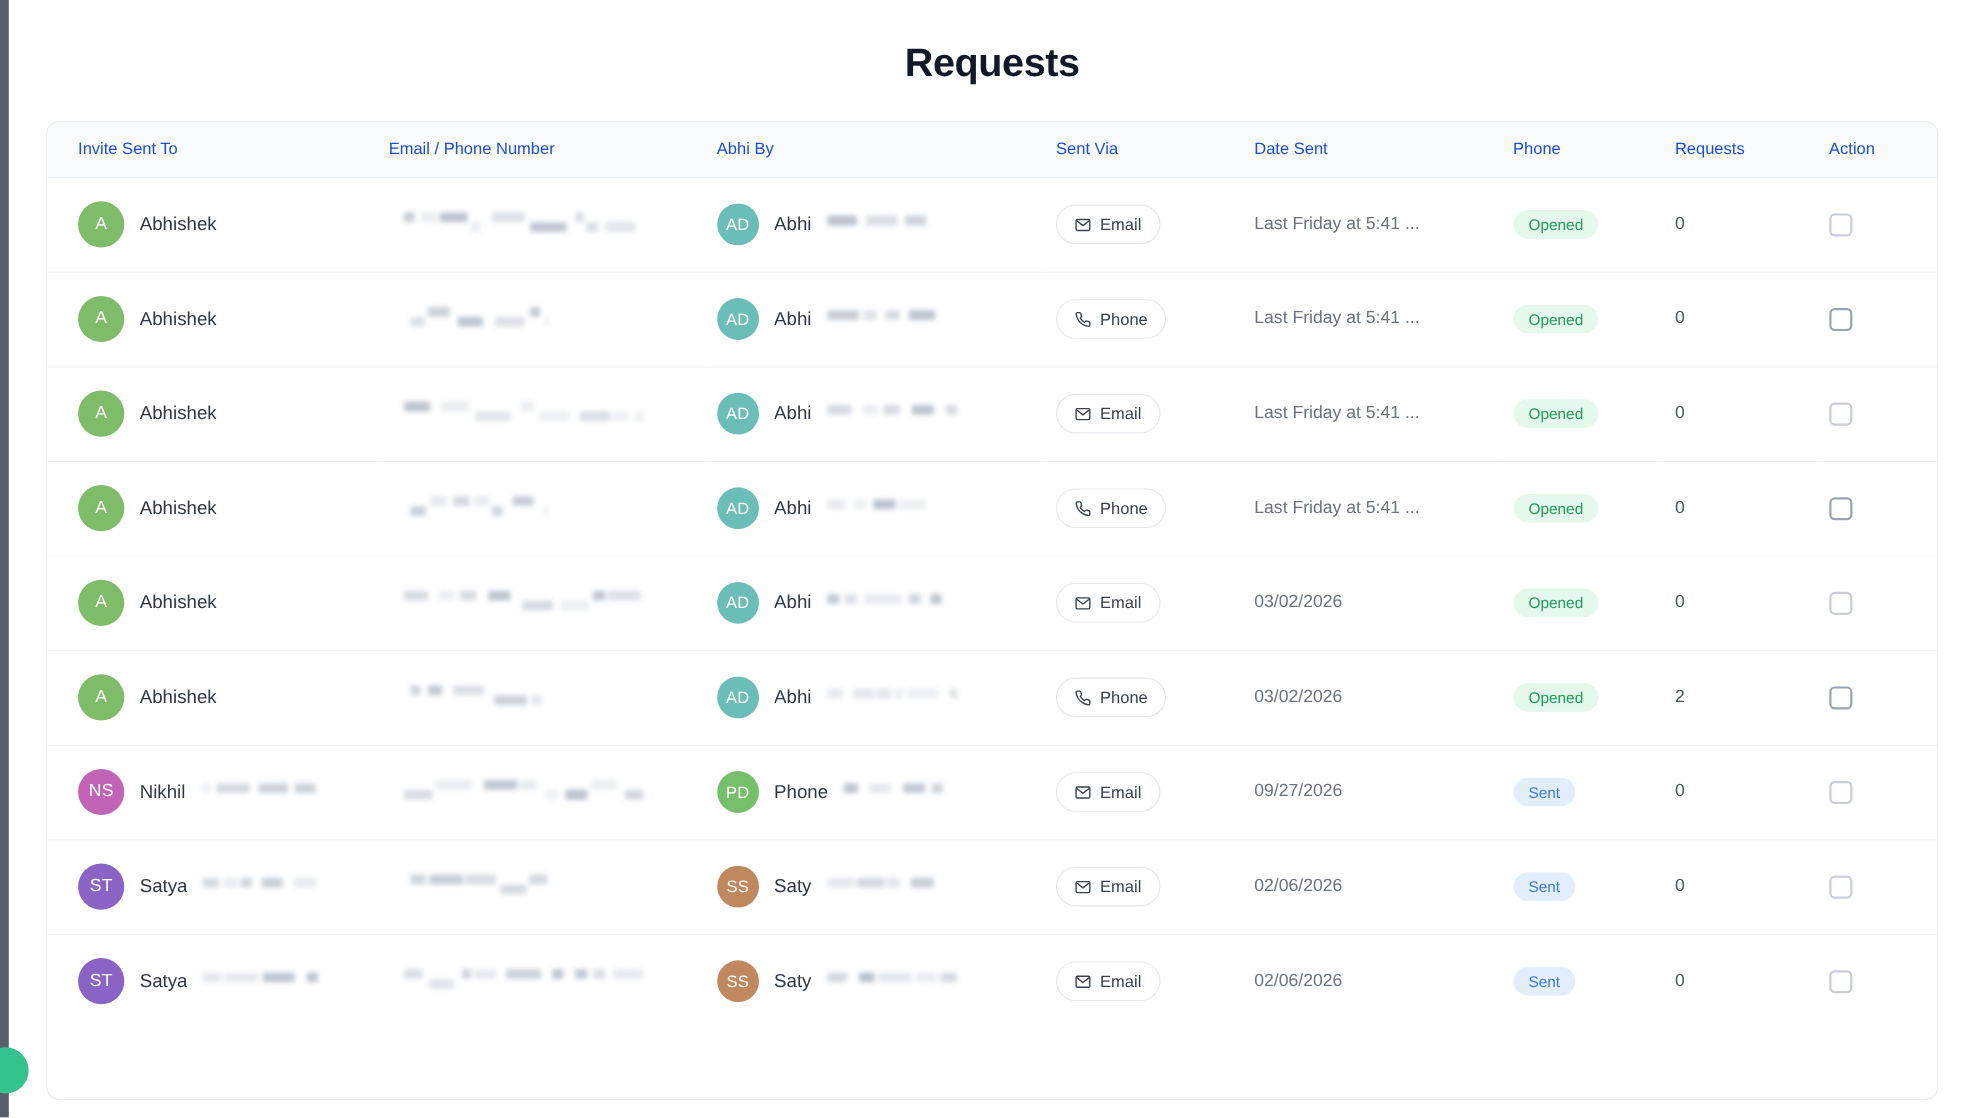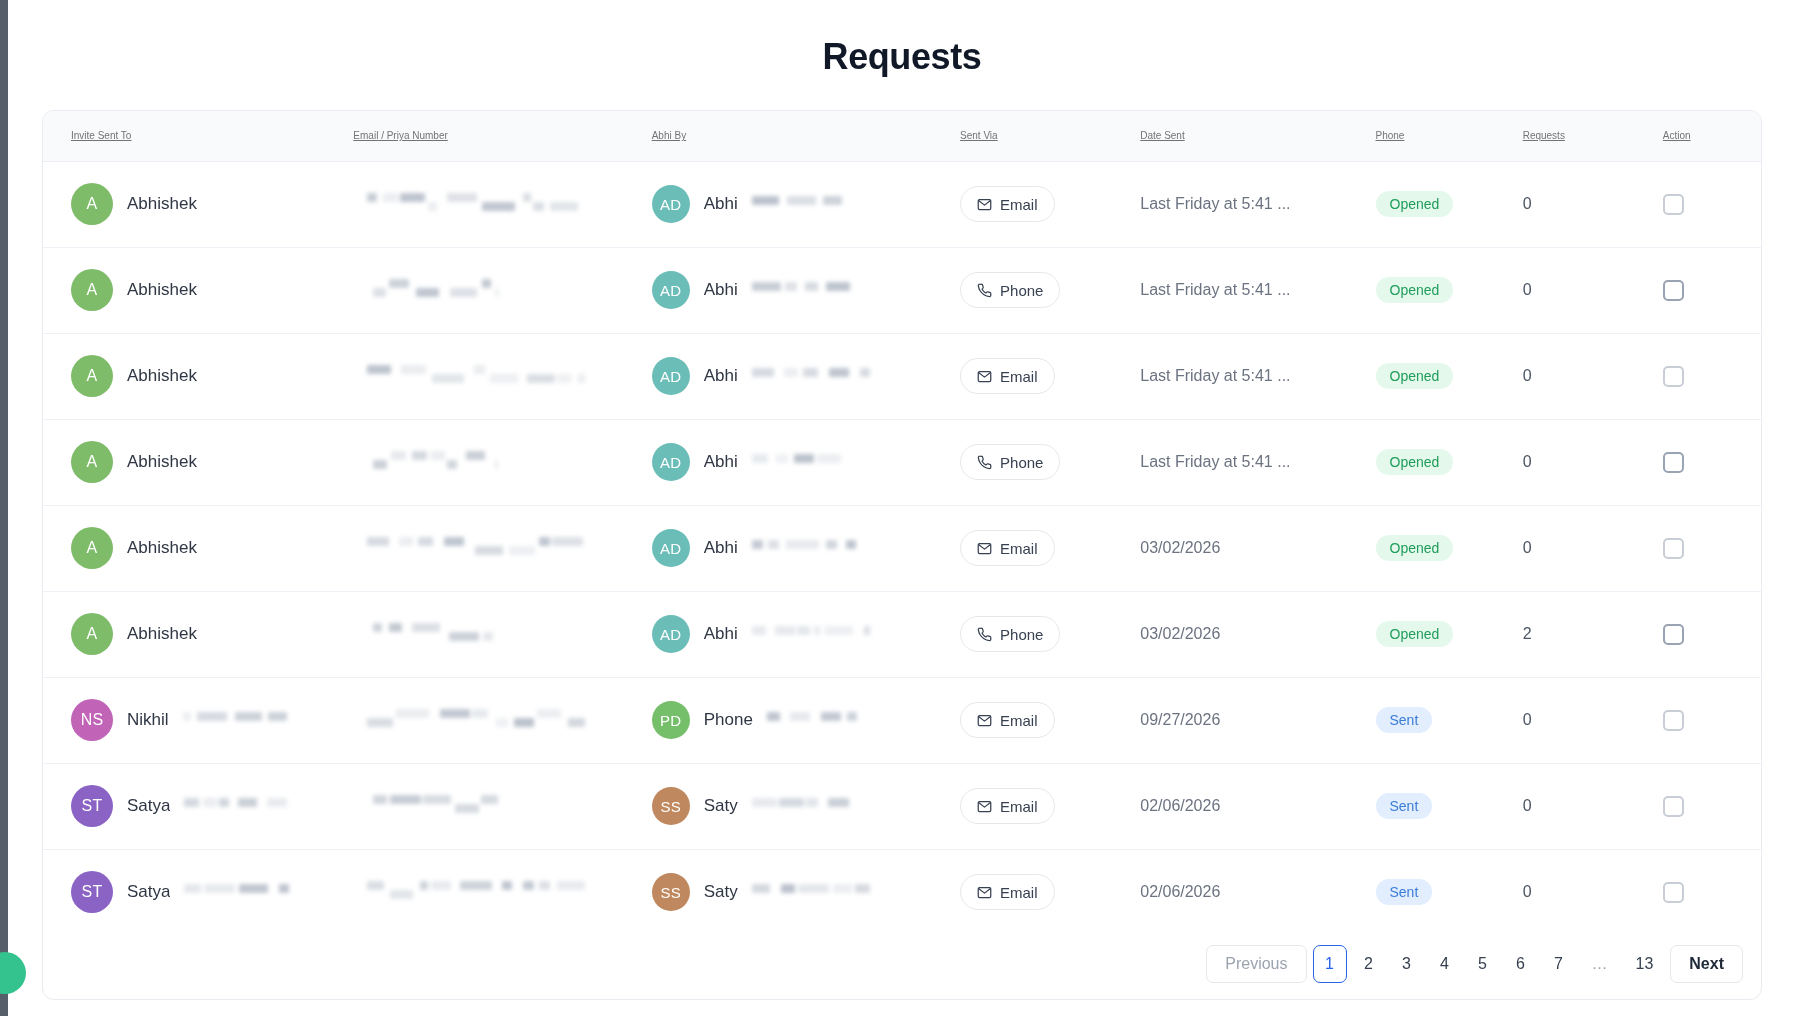--- a/index.html
+++ b/index.html
@@ -97,29 +97,28 @@
     position: relative;
   }
 
   .tbl {
     width: 100%;
     border-collapse: collapse;
     table-layout: fixed;
   }
   .tbl thead th {
     background: #f8fafc;
-    color: #737373;
-    font-size: 10px;
+    color: #1d4ed8;
+    font-size: 15px;
     font-weight: 400;
     text-align: left;
     padding: 14px 0 14px 0;
     height: 50px;
     border-bottom: 1px solid #eceff3;
     vertical-align: middle;
-    text-decoration: underline;
   }
   .tbl tbody td {
     border-bottom: 1px solid #eef1f5;
     height: 86px;
     vertical-align: middle;
     font-size: 16px;
     color: #374151;
     padding: 0;
   }
   .tbl tbody tr:last-child td { border-bottom: none; }
@@ -290,21 +289,21 @@
             <col class="c-sentby">
             <col class="c-via">
           <col class="c-date">
             <col class="c-status">
             <col class="c-retries">
             <col class="c-action">
         </colgroup>
         <thead>
           <tr>
             <th class="pl-invite">Invite Sent To</th>
-            <th class="pl-contact">Email / Priya Number</th>
+            <th class="pl-contact">Email / Phone Number</th>
             <th class="pl-sentby">Abhi By</th>
             <th class="pl-via">Sent Via</th>
             <th class="pl-date">Date Sent</th>
             <th class="pl-status">Phone</th>
             <th class="pl-retries">Requests</th>
             <th class="pl-action">Action</th>
           </tr>
         </thead>
         <tbody id="tbody">
             <tr>
@@ -665,29 +664,16 @@
               <td class="pl-date"><span class="date-cell">02/06/2026</span></td>
               <td class="pl-status"><span class="badge sent">Sent</span></td>
               <td class="pl-retries"><span class="retries-cell">0</span></td>
               <td class="pl-action">
                 <span class="cbx muted"></span>
               </td>
             </tr>
           </tbody>
       </table>
 
-      <div class="pager" id="pager">
-          <button class="pg prev boxed">Previous</button>
-          <button class="pg active">1</button>
-          <button class="pg ">2</button>
-          <button class="pg ">3</button>
-          <button class="pg ">4</button>
-          <button class="pg ">5</button>
-          <button class="pg ">6</button>
-          <button class="pg ">7</button>
-          <button class="pg dots">…</button>
-          <button class="pg ">13</button>
-          <button class="pg next boxed">Next</button>
-        </div>
     </div>
 
   </div>
 </div>
 
 </body></html>

